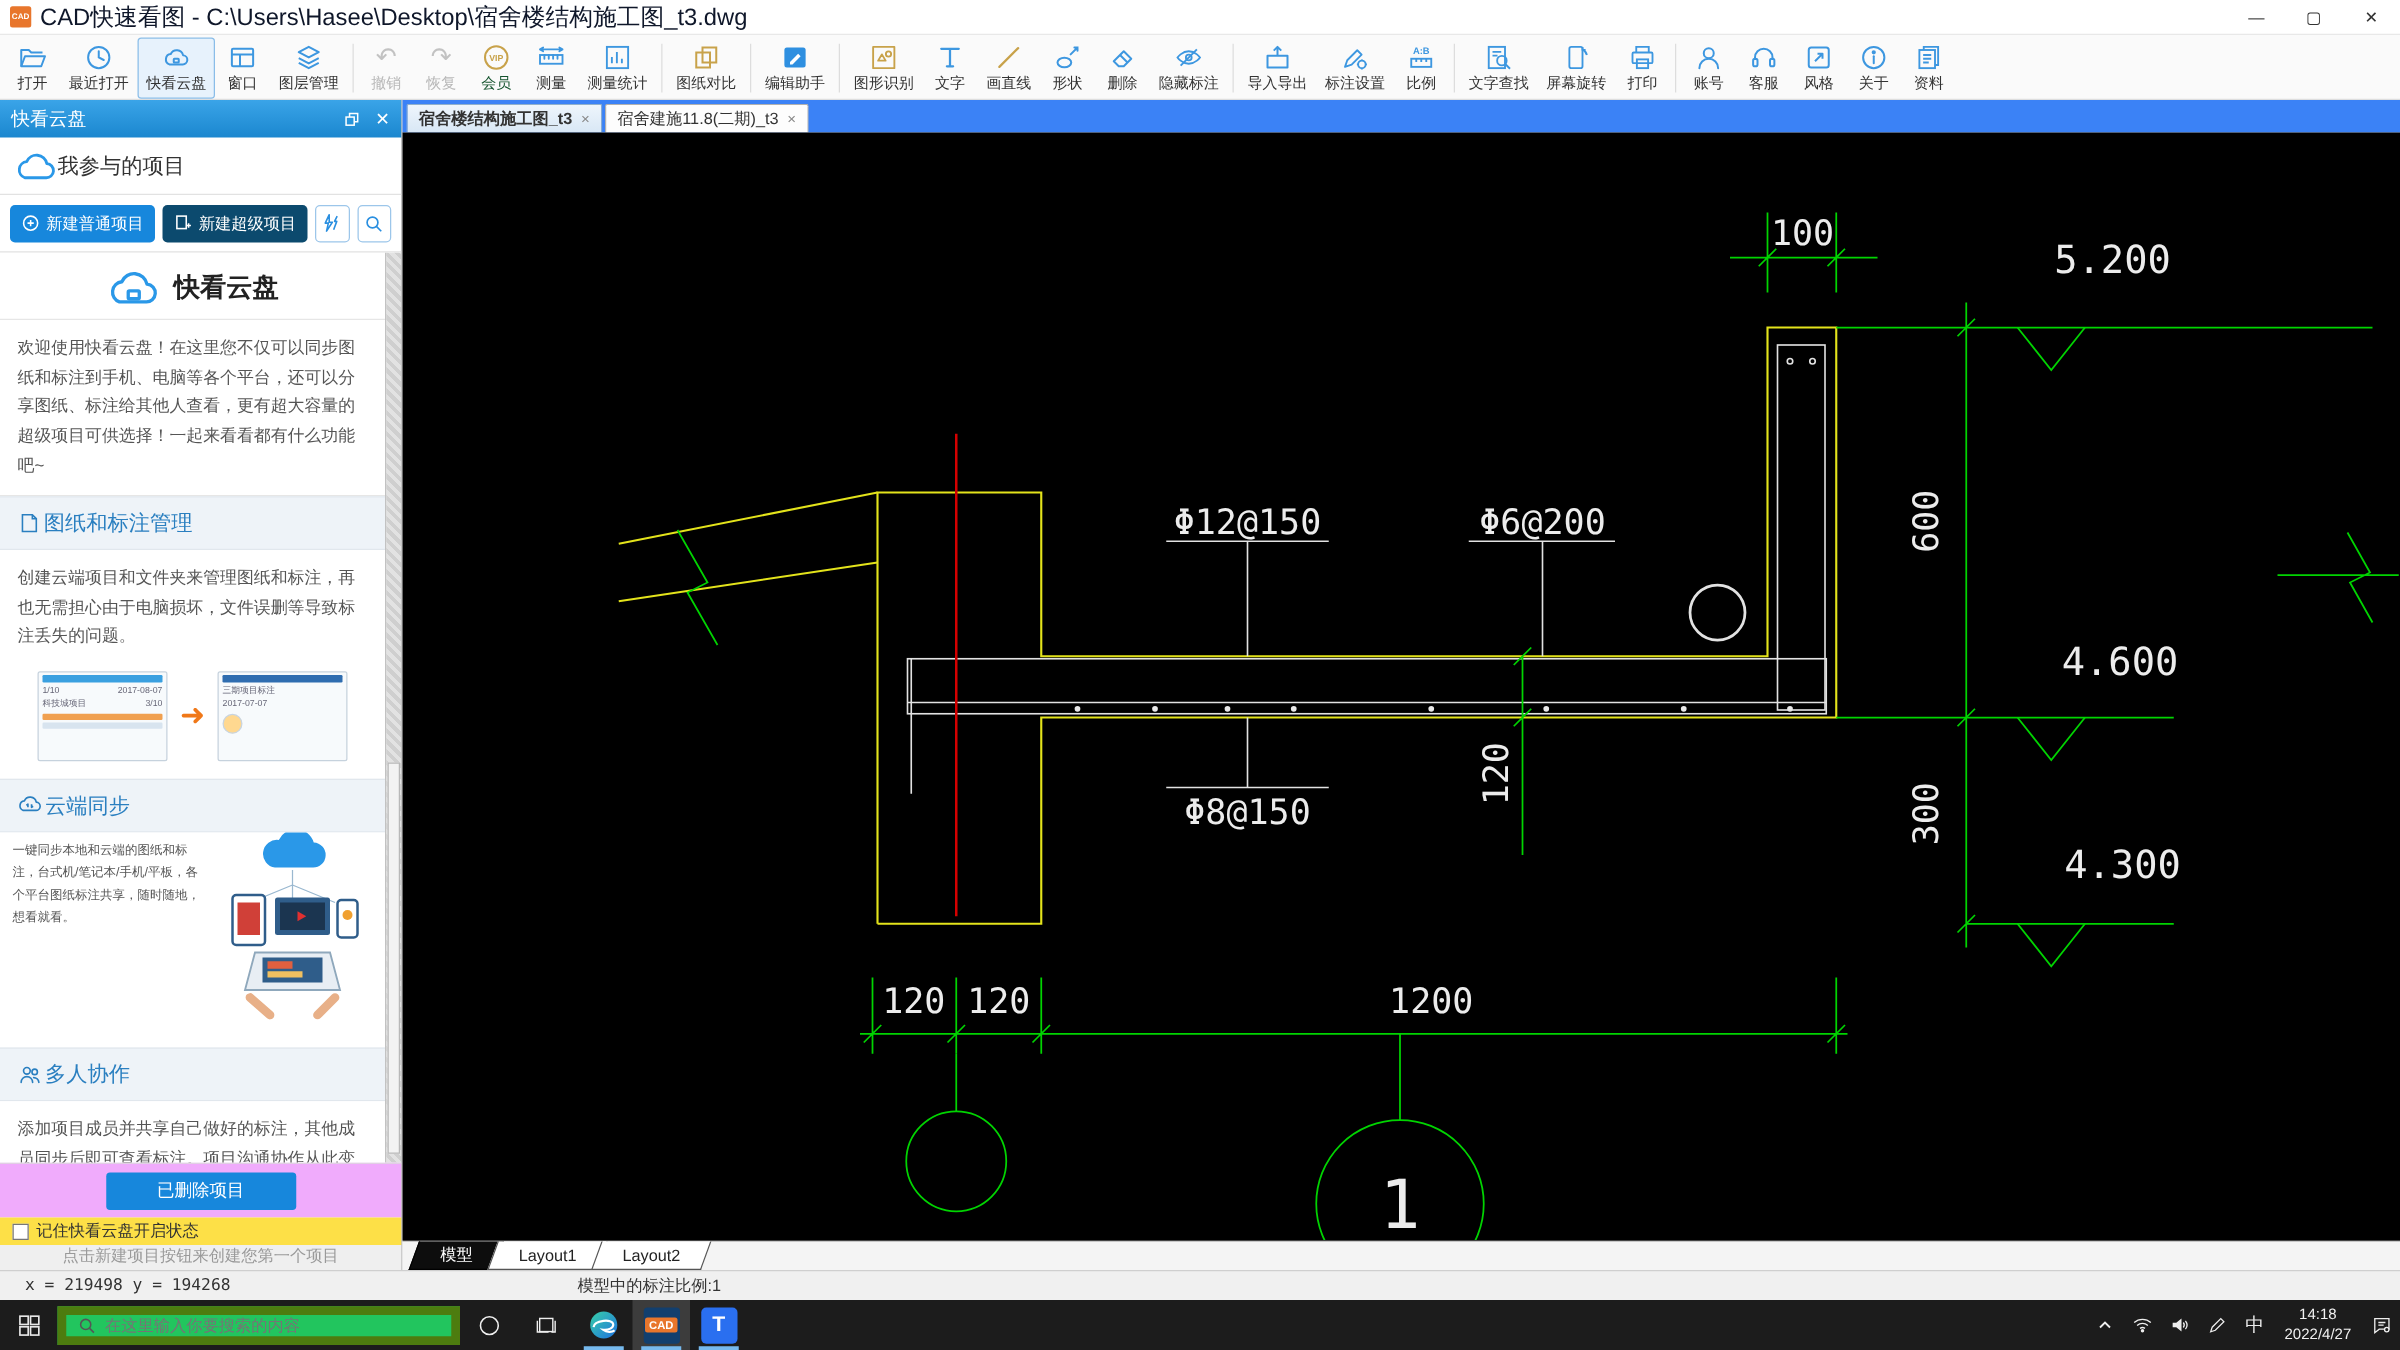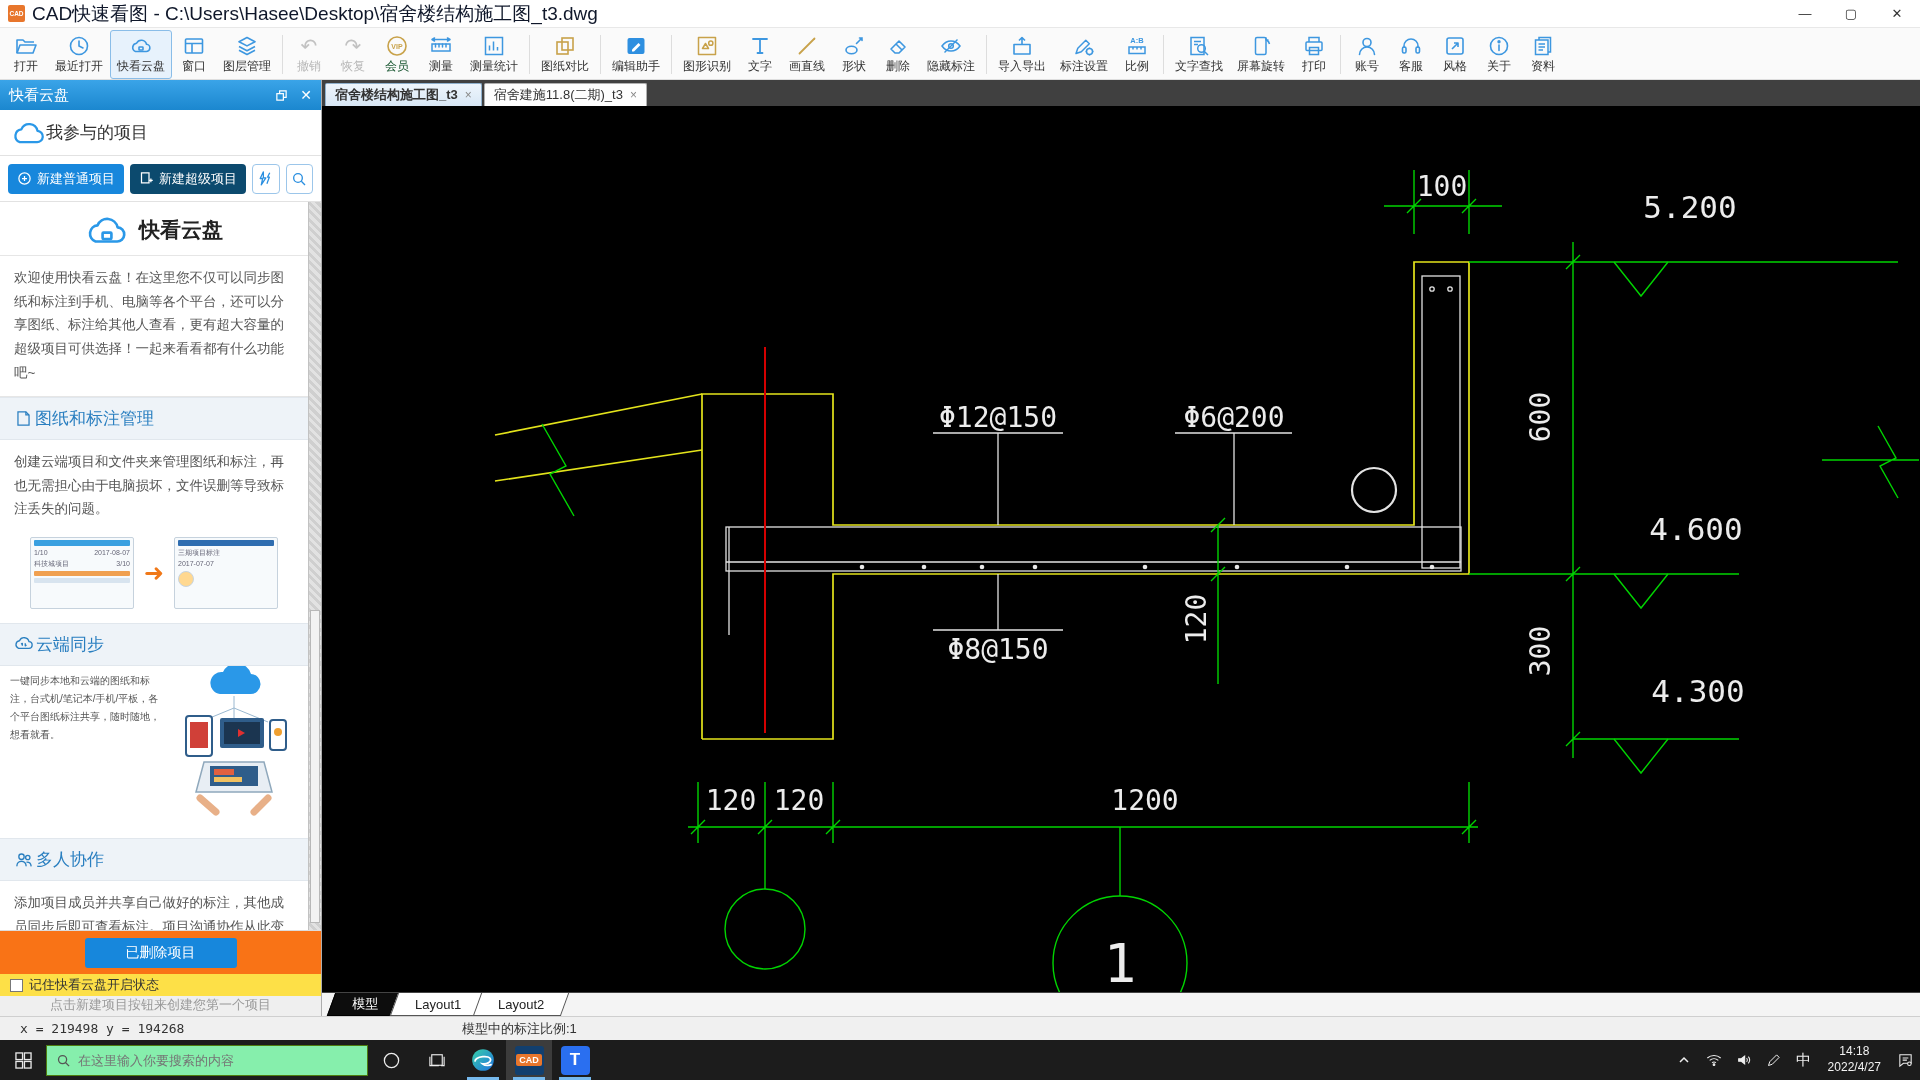--- a/index.html
+++ b/index.html
@@ -43,47 +43,47 @@
   .intro-title{font-size:21px;font-weight:bold;color:#222}
   .para{padding:10px 14px 12px;font-size:13.5px;color:#555;line-height:1.75;background:#fff}
   .sec-head{display:flex;align-items:center;gap:2px;padding:9px 14px;background:#eef3f8;color:#2a7fc0;font-size:17px;border-top:1px solid #e1e7ed;border-bottom:1px solid #e1e7ed}
   .thumbs{display:flex;align-items:center;justify-content:center;gap:10px;padding:4px 0 14px;background:#fff}
   .thumb{width:104px;height:72px;border:1px solid #c6d2dd;background:#f7fafc;border-radius:2px;overflow:hidden;font-size:7px;color:#667;padding:2px 3px;line-height:1.5}
   .thumb .bar{height:6px;background:#3aa0e0;border-radius:1px;margin-bottom:2px}
   .thumb .row{display:flex;justify-content:space-between}
   .arrow{color:#f07818;font-size:24px;line-height:1}
   .illus{display:flex;gap:8px;padding:0 10px 12px;background:#fff}
   .illus .itext{flex:1;font-size:10px;color:#555;line-height:1.8;padding-top:6px}
-  .deleted-row{flex:0 0 auto;height:44px;display:flex;align-items:center;justify-content:center;background:#f97316;border-top:1px solid #dcdcdc}
+  .deleted-row{flex:0 0 auto;height:44px;display:flex;align-items:center;justify-content:center;background:#f0abfc;border-top:1px solid #dcdcdc}
   .btn-deleted{width:152px;height:30px;background:#1787dc;color:#fff;font-size:14px;border-radius:3px;display:flex;align-items:center;justify-content:center}
   .checkbox-row{flex:0 0 auto;height:22px;display:flex;align-items:center;gap:6px;padding:0 10px;background:#fde047;font-size:13px;color:#333}
   .box{width:13px;height:13px;border:1px solid #777;background:#fff}
   .hint{flex:0 0 auto;height:20px;line-height:18px;background:#efefef;color:#9a9a9a;font-size:13px;text-align:center}
   
   .workspace{flex:1;display:flex;flex-direction:column;min-width:0}
-  .doc-tabs{height:26px;flex:0 0 auto;background:#404040;display:flex;align-items:flex-end;padding-left:3px;gap:2px}
+  .doc-tabs{height:26px;flex:0 0 auto;background:#3b82f6;display:flex;align-items:flex-end;padding-left:3px;gap:2px}
   .dtab{height:23px;display:flex;align-items:center;gap:7px;padding:0 9px;font-size:13px;background:#fdfdfd;border:1px solid #b0b0b0;border-bottom:none;color:#333;border-radius:2px 2px 0 0}
   .dtab.active{background:linear-gradient(#eef5fc,#d8e7f5);font-weight:bold;border-color:#8fb0cc}
   .dtab .x{color:#888;font-weight:normal;font-size:12px}
   .canvas{flex:1;background:#000;position:relative;min-height:0}
   .canvas svg{position:absolute;inset:0;width:100%;height:100%}
   .model-tabs{height:24px;flex:0 0 auto;background:#f4f4f4;border-top:1px solid #444;display:flex;align-items:stretch;padding-left:14px;overflow:hidden}
   .mtab{display:flex;align-items:center;padding:0 20px;transform:skewX(-20deg);border:1px solid #555;border-top:none;background:#fff;margin-left:-5px;font-size:13px;color:#222}
   .mtab span{transform:skewX(20deg);display:block}
   .mtab.active{background:#0d0d0d;color:#fff;border-color:#000}
   
   .statusbar{height:24px;flex:0 0 auto;background:#f0f0f0;border-top:1px solid #cfcfcf;display:flex;align-items:center;font-size:13px;color:#333}
   .coords{width:322px;flex:0 0 322px;padding-left:20px;font-family:"DejaVu Sans Mono",monospace;font-size:13px}
   .scaletext{margin-left:140px}
   
   .taskbar{height:40px;flex:0 0 auto;background:#1c1c1c;display:flex;align-items:center;color:#e8e8e8}
   .tbtn{width:46px;height:40px;display:flex;align-items:center;justify-content:center;position:relative;flex:0 0 auto}
   .tbtn.open::after{content:"";position:absolute;bottom:0;left:7px;right:7px;height:3px;background:#76b9ed}
   .tbtn.active-app{background:#3c3c3c}
-  .tsearch{width:322px;height:31px;background:#86efac;border:1px solid #4d7c0f;display:flex;align-items:center;padding:0 9px;gap:7px;flex:0 0 auto}
+  .tsearch{width:322px;height:31px;background:#22c55e;border:7px solid #4d7c0f;display:flex;align-items:center;padding:0 9px;gap:7px;flex:0 0 auto}
   .tsearch input{border:none;outline:none;flex:1;font-size:13px;color:#444;background:transparent;font-family:inherit}
   .cadico{width:29px;height:29px;background:#123f6e;border-radius:3px;display:flex;align-items:center;justify-content:center}
   .cadico span{background:#e8762c;color:#fff;font-size:9px;font-weight:bold;padding:1px 3px;border-radius:2px}
   .tico{width:29px;height:29px;background:#2a6ff0;border-radius:4px;color:#fff;font-size:17px;font-weight:bold;display:flex;align-items:center;justify-content:center}
   .tray{margin-left:auto;display:flex;align-items:center;flex:0 0 auto}
   .trayi{width:30px;height:40px;display:flex;align-items:center;justify-content:center;font-size:14px;color:#ececec}
   .clock{text-align:center;font-size:12px;line-height:1.3;padding:0 9px;color:#f2f2f2}
 </style>
 </head>
 <body>

